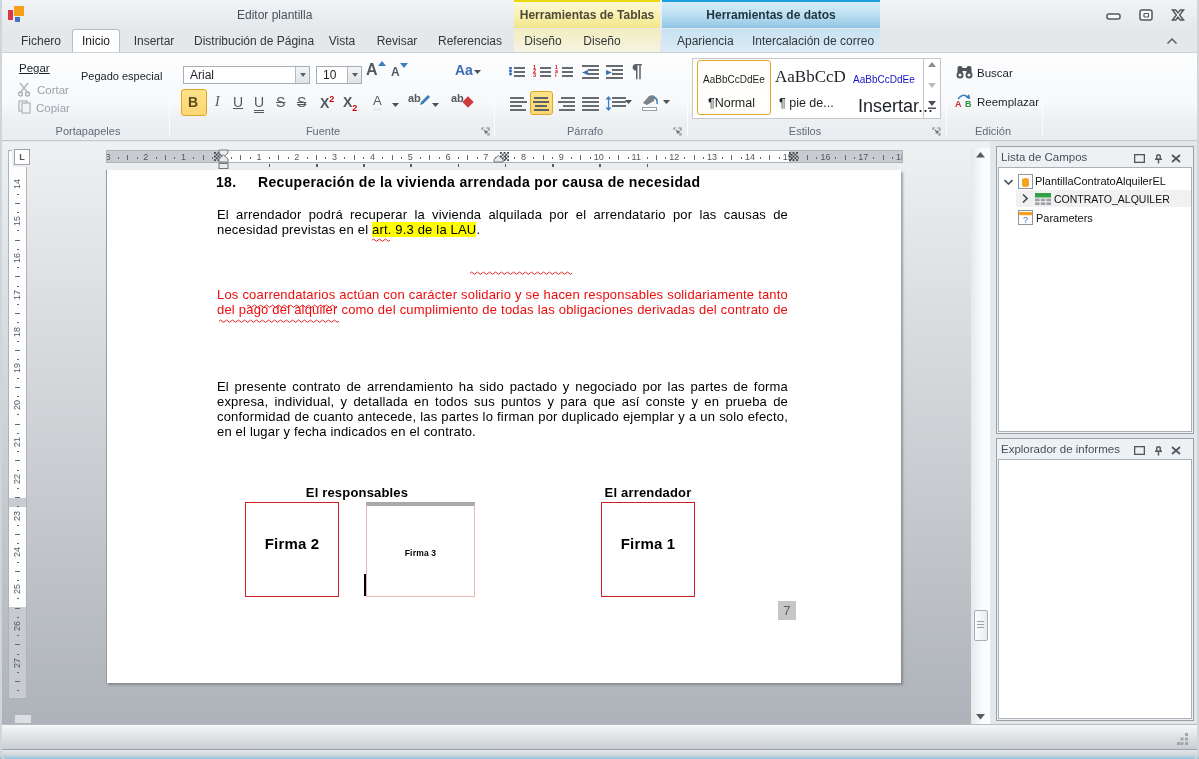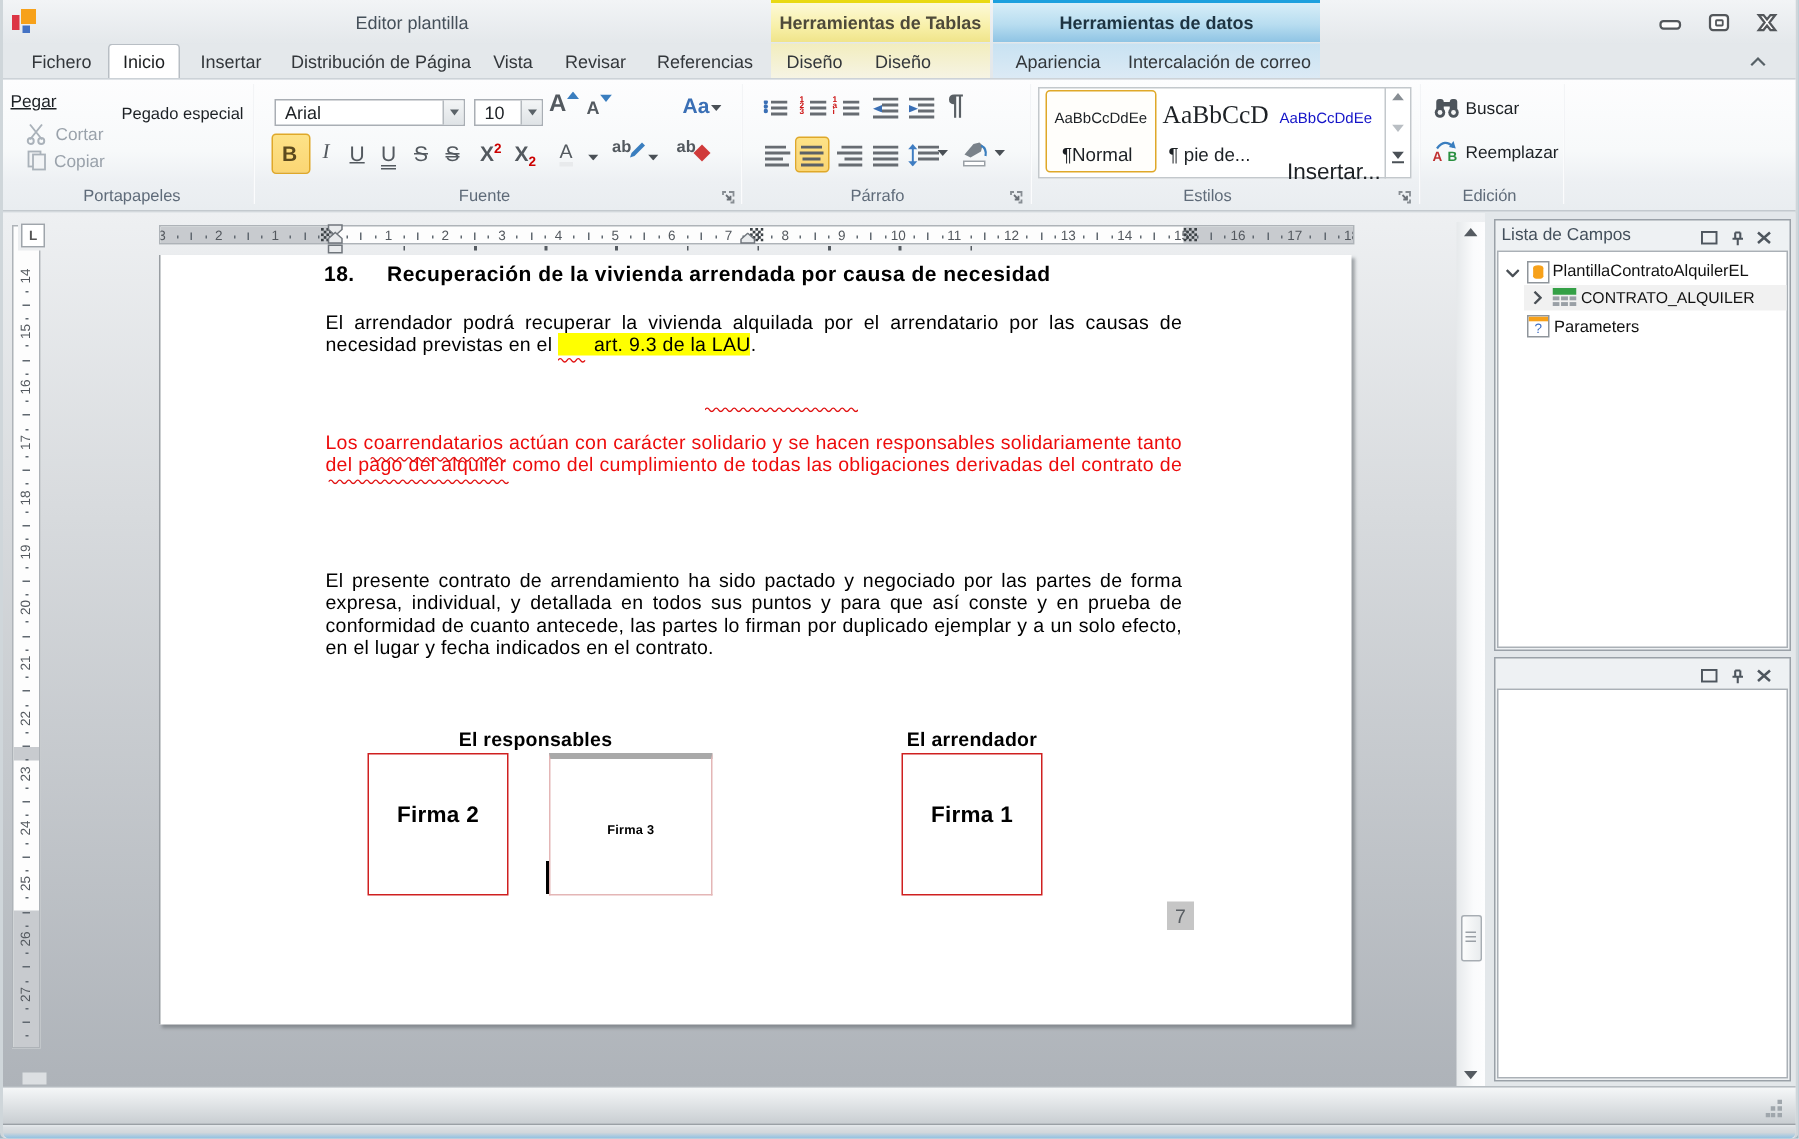--- a/index.html
+++ b/index.html
@@ -65,21 +65,21 @@
 .rnum { position:absolute; font-size:9px; color:#53585e; }
 #lbox { position:absolute; left:12px; top:7px; width:16px; height:16px; background:#fff;
   border:1px solid #9fa5ab; box-shadow:0 0 0 2px #eceef0; font-size:9px; color:#555;
   text-align:center; line-height:14px; font-weight:bold; z-index:5; }
 
 
 .doc { position:absolute; color:#000; font-size:13px; line-height:15px; letter-spacing:0.18px; }
 .jl { text-align:justify; text-align-last:justify; }
 .hd { font-weight:bold; font-size:14px; letter-spacing:0.33px; }
 .num { display:inline-block; font-weight:bold; }
-.hl { background:#ffff00;padding-left:24px; }
+.hl { background:#ffff00; }
 .field { background:#c6c6c6; }
 .red { color:#ed0c0c; }
 .sigbox { position:absolute; border:1px solid #cf2020; }
 .sqg { position:absolute; }
 
 
 #rightdock { left:988px; top:142px; width:207px; height:582px; background:#e3e7ea; }
 .panel { position:absolute; left:6px; width:198px; border:1px solid #9aa1a8; background:#eef1f3; }
 .phead { height:20px; font-size:11.5px; color:#44505c; padding:3px 0 0 4px; line-height:15px; }
 .pbody { position:absolute; left:1px; right:1px; bottom:1px; top:20px; background:#fff; border:1px solid #aab0b6; }
@@ -140,21 +140,21 @@
   <div class="gsep" style="left:167px;"></div>
   <div class="gsep" style="left:492px;"></div>
   <div class="gsep" style="left:685px;"></div>
   <div class="gsep" style="left:944px;"></div>
   <div class="gsep" style="left:1040px;"></div>
   <div class="glabel" style="left:16px; width:140px;">Portapapeles</div>
   <div class="glabel" style="left:251px; width:140px;">Fuente</div>
   <div class="glabel" style="left:513px; width:140px;">Párrafo</div>
   <div class="glabel" style="left:733px; width:140px;">Estilos</div>
   <div class="glabel" style="left:921px; width:140px;">Edición</div>
-  <div class="rbtxt" style="left:5px; top:9px;text-decoration:underline;">Pegar</div>
+  <div class="rbtxt" style="left:17px; top:9px;text-decoration:underline;">Pegar</div>
   <div class="rbtxt gray" style="left:35px; top:31px;">Cortar</div>
   <div class="rbtxt" style="left:79px; top:17px; font-size:11px;">Pegado especial</div>
   <div class="rbtxt gray" style="left:34px; top:49px;">Copiar</div>
   <div class="combo" style="left:181px; width:127px;">Arial<span class="btn"></span></div>
   <div class="combo" style="left:314px; width:46px;">10<span class="btn"></span></div>
   <div class="rbtxt" style="left:975px; top:14px;">Buscar</div>
   <div class="rbtxt" style="left:975px; top:43px;">Reemplazar</div>
   <div id="ribbon-icons">
         <svg class="ricon" style="left:15px; top:29px;" width="16" height="15">
           <g stroke="#aab2ba" stroke-width="1.3" fill="none">
@@ -296,21 +296,21 @@
         <svg class="ricon" style="left:661px; top:47px;" width="7" height="4">
           <path d="M0 0 L7 0 L3.5 4" fill="#4a5056"></path>
         </svg>
         <div class="ricon" style="left:690px; top:5px; width:249px; height:61px; background:#fff; border:1px solid #c3c8cc;"></div>
         <div class="ricon" style="left:695px; top:7px; width:74px; height:55px; border:1.5px solid #dfa829; border-radius:3px; background:#fffefb;"></div>
         <div class="rbtxt" style="left:701px; top:21px; font-size:10px; color:#1d2125;">AaBbCcDdEe</div>
         <div class="rbtxt" style="left:706px; top:43px; font-size:12.5px; color:#1d2125;">¶Normal</div>
         <div class="rbtxt" style="left:773px; top:14px; font-size:17px; font-family:'Liberation Serif',serif; color:#1d2125;">AaBbCcD</div>
         <div class="rbtxt" style="left:777px; top:43px; font-size:12.5px; color:#1d2125;">¶ pie de...</div>
         <div class="rbtxt" style="left:851px; top:21px; font-size:10px; color:#1414c8;">AaBbCcDdEe</div>
-        <div class="rbtxt" style="left:856px; top:43px; font-size:15px; color:#1d2125;margin-top:10px;">Insertar...</div>
+        <div class="rbtxt" style="left:856px; top:43px; font-size:18px; color:#1d2125;">Insertar...</div>
         <div class="ricon" style="left:921px; top:5px; width:1px; height:61px; background:#c3c8cc;"></div>
         <svg class="ricon" style="left:926px; top:9px;" width="8" height="5">
           <path d="M0 5 L4 0 L8 5" fill="#878d93"></path>
         </svg>
         <svg class="ricon" style="left:926px; top:30px;" width="8" height="5">
           <path d="M0 0 L8 0 L4 5" fill="#b9bec3"></path>
         </svg>
         <svg class="ricon" style="left:926px; top:48px;" width="8" height="8">
           <path d="M0 0 L8 0 L4 5 z" fill="#4a5056"></path>
           <rect x="0" y="6.5" width="8" height="1.5" fill="#4a5056"></rect>
@@ -673,20 +673,21 @@
       <div class="abs" style="left:19px; top:42px; width:15px; height:15px; border:1px solid #8f959b; background:#fff;">
         <svg width="13" height="13">
               <rect x="0" y="0" width="13" height="3.2" fill="#f7a11a"></rect>
               <text x="4" y="11" font-size="9" fill="#3a6cc4" font-family="Liberation Sans">?</text>
             </svg>
       </div>
       <div class="trow" style="top:44px; left:37px;">Parameters</div>
     </div>
   </div>
   <div class="panel" style="top:296px; height:283px;">
+    <div class="phead">Explorador de informes</div>
     <svg class="pico" style="right:48px;" width="11" height="9">
           <rect x="0.5" y="0.5" width="10" height="8" fill="none" stroke="#4e565e" stroke-width="1.6"></rect>
         </svg>
     <svg class="pico" style="right:30px;" width="9" height="10">
           <g stroke="#4e565e" stroke-width="1.4" fill="none">
             <path d="M2.8 1 h3.4 M2.8 1 v4 M6.2 1 v4 M1 5.2 h7 M4.5 5.2 v4.3"></path>
           </g>
         </svg>
     <svg class="pico" style="right:12px;" width="10" height="9">
           <g stroke="#4e565e" stroke-width="1.7">

